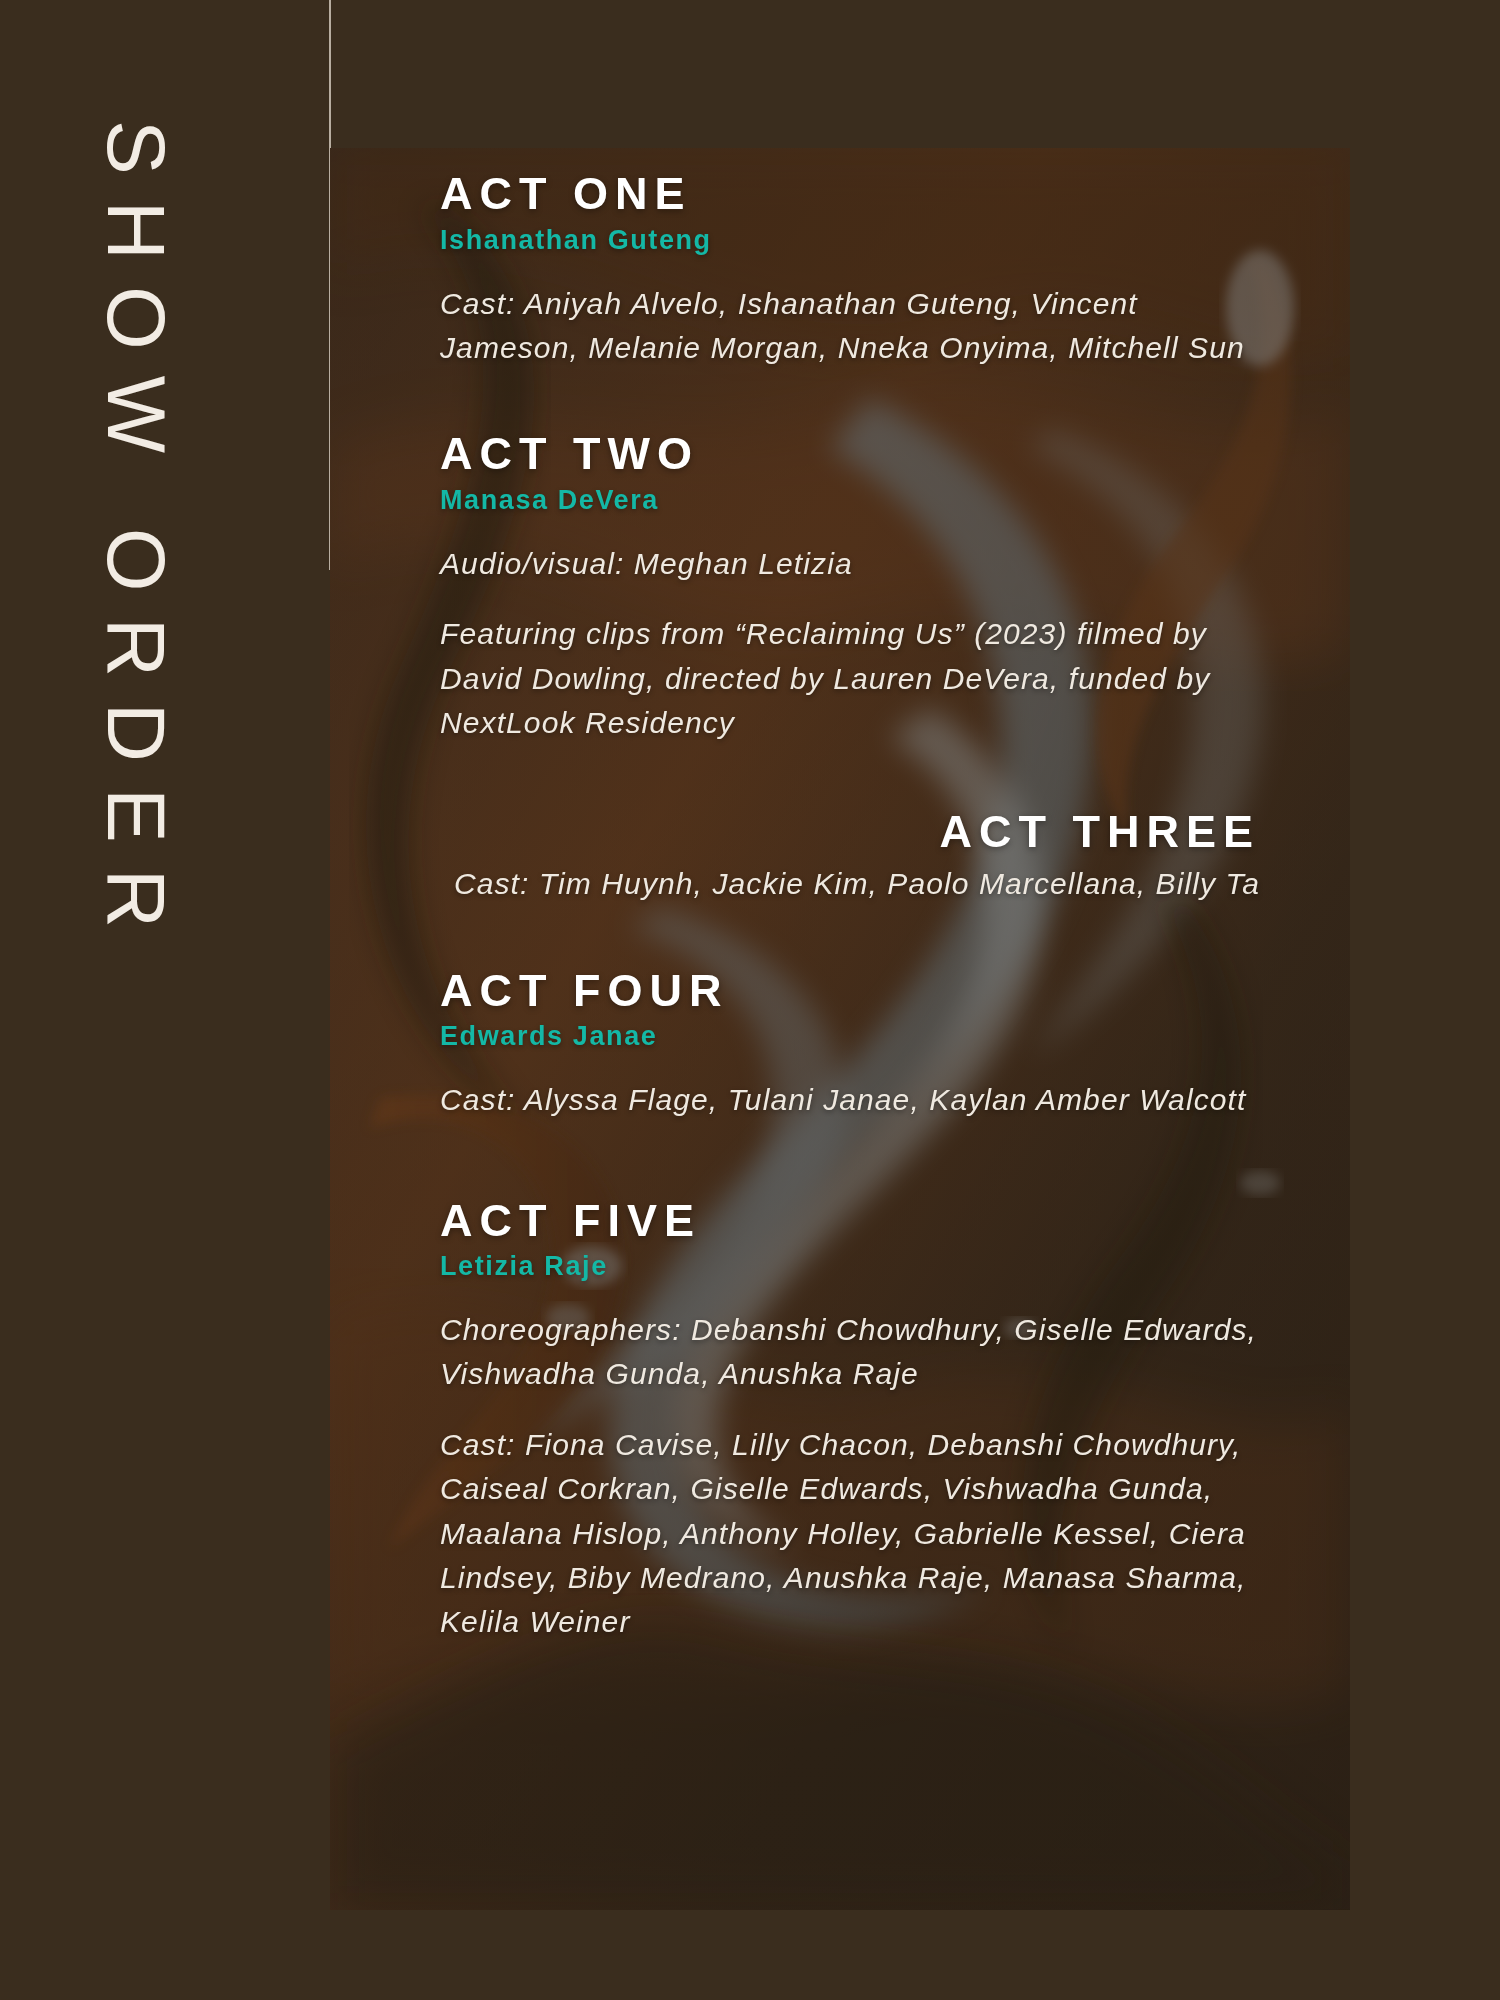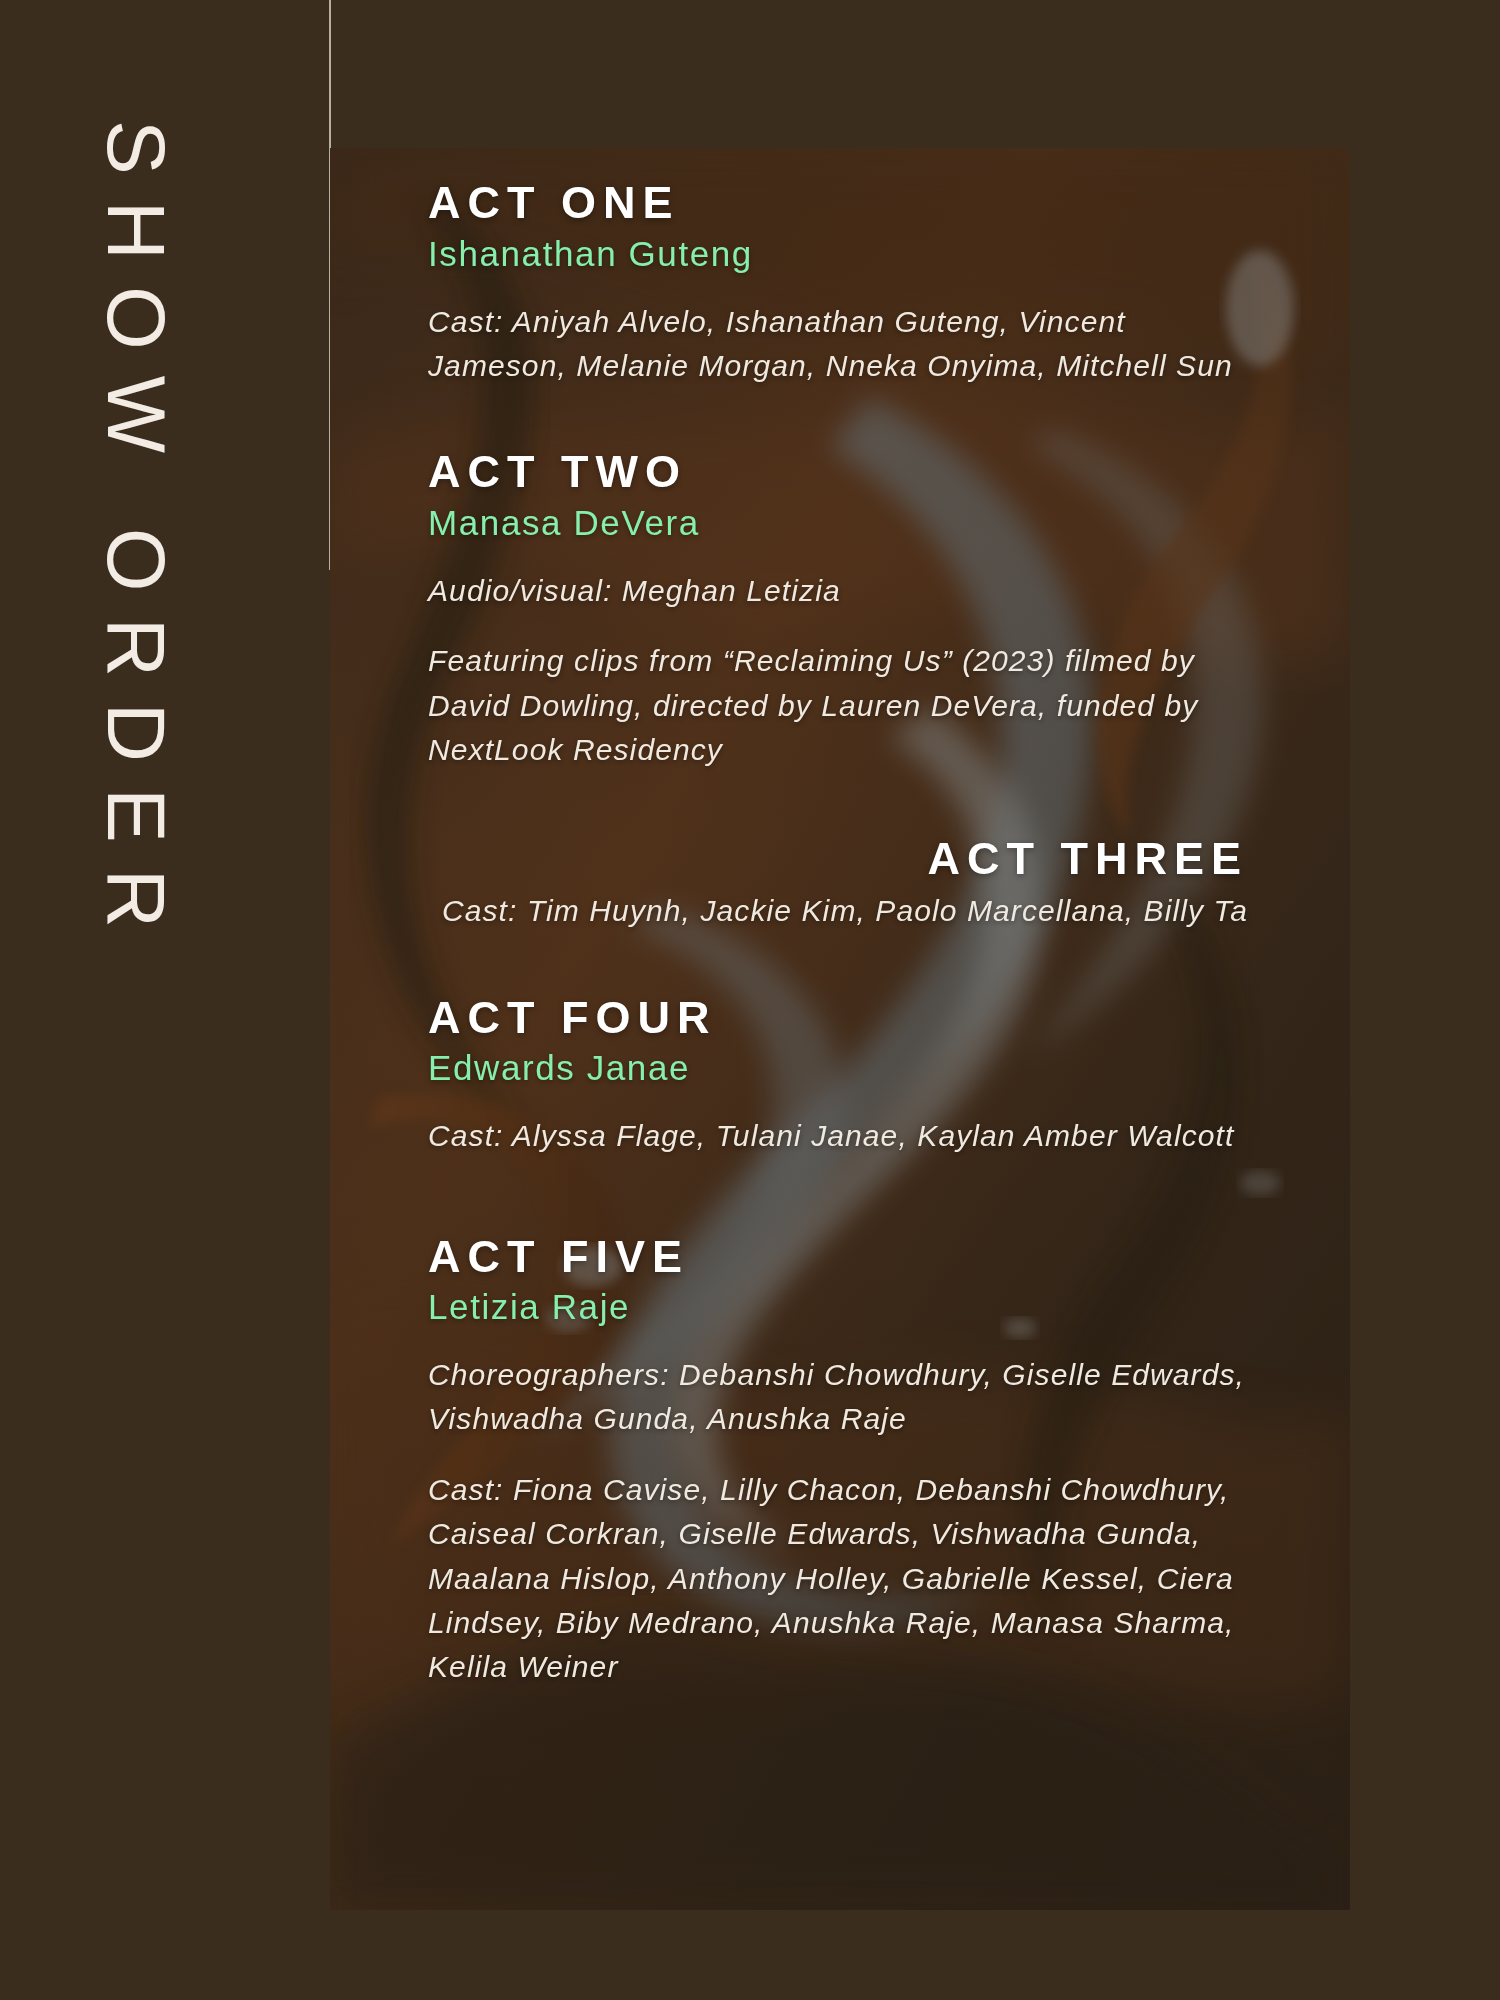--- a/index.html
+++ b/index.html
@@ -74,45 +74,44 @@
   }
   .art-shade {
     position: absolute;
     inset: 0;
     background: linear-gradient(180deg, rgba(40,29,18,.50) 0%, rgba(40,29,18,.40) 40%, rgba(40,29,18,.52) 100%);
   }
 
   
   .content {
     position: absolute;
-    left: 428px;
+    left: 440px;
     top: 170px;
     width: 820px;
     color: #f4efe8;
-    margin-top: 9px;
   }
   .act {
     margin-bottom: 54px;
   }
   .act:last-child { margin-bottom: 0; }
 
   .act-title {
     font-size: 45px;
     font-weight: 700;
     letter-spacing: 7px;
     line-height: 1.08;
     color: #ffffff;
     margin: 0 0 6px 0;
     text-shadow: 0 2px 6px rgba(0,0,0,.35);
   }
   .act-person {
-    font-size: 35px;
-    font-weight: 400;
+    font-size: 27px;
+    font-weight: 700;
     letter-spacing: 1.6px;
-    color: #86efac;
+    color: #14b8a6;
     margin: 0 0 26px 0;
     text-shadow: 0 2px 5px rgba(0,0,0,.35);
   }
   .act-note {
     font-size: 30px;
     font-style: italic;
     font-weight: 300;
     letter-spacing: 1.1px;
     line-height: 1.48;
     color: #efe9e0;

